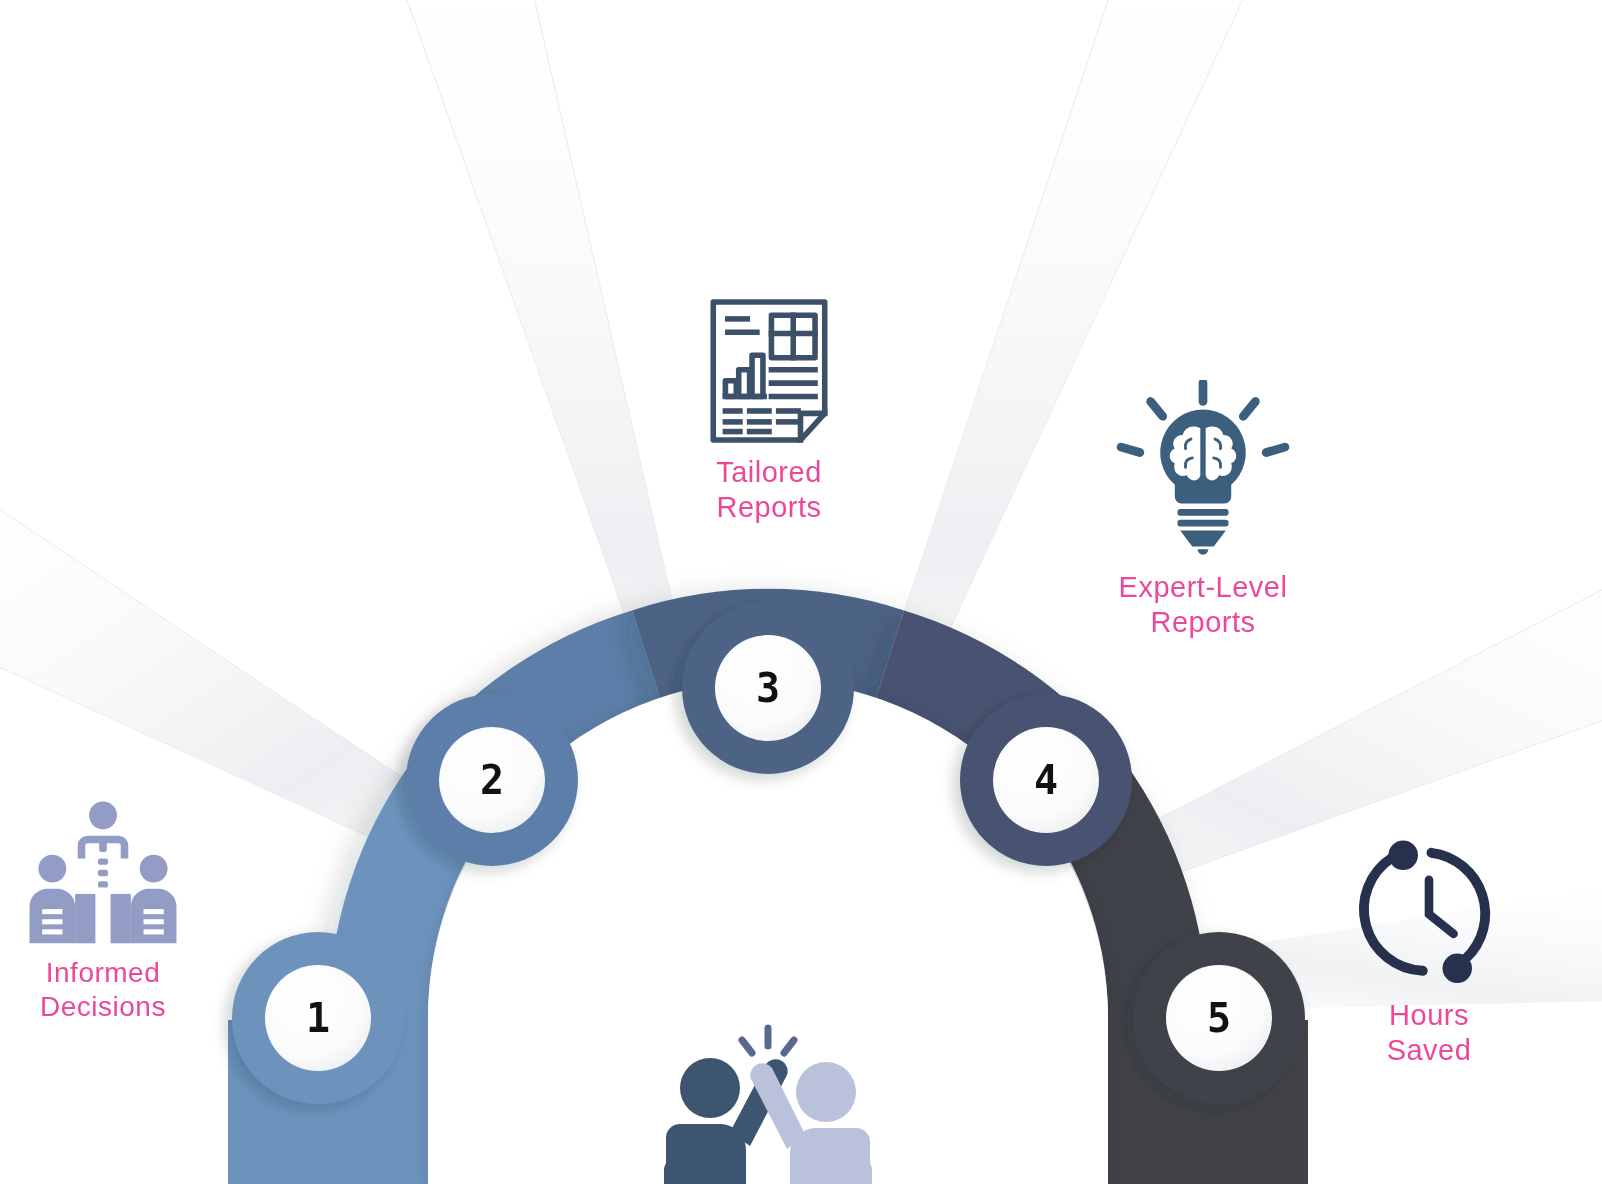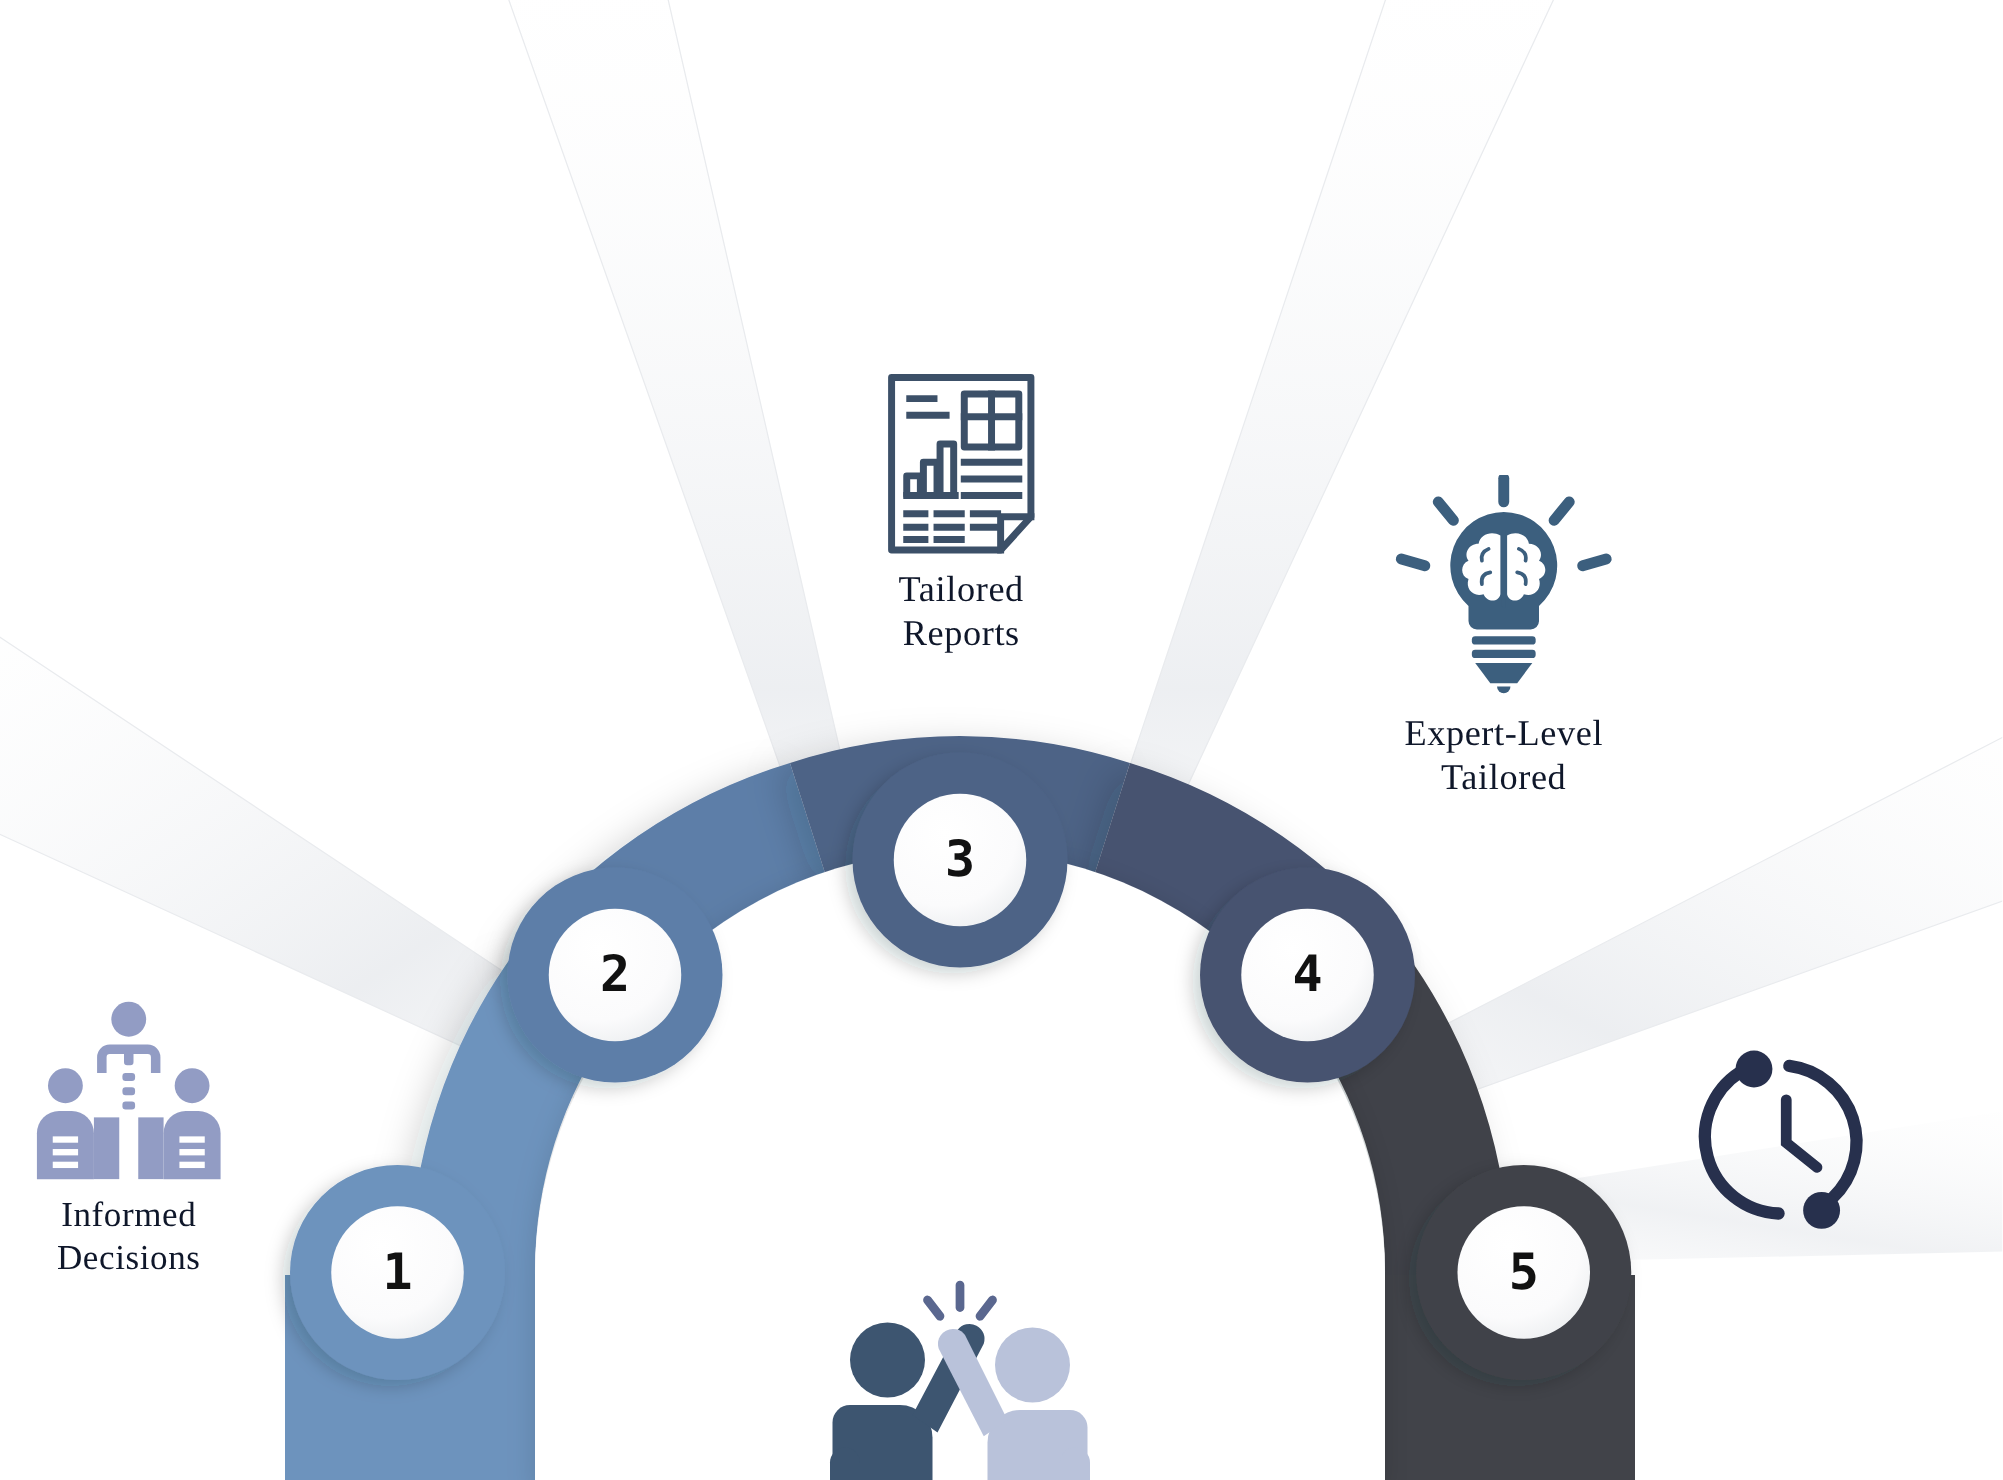--- a/index.html
+++ b/index.html
@@ -64,24 +64,24 @@
     width: 300px;
     margin-left: -150px;
     text-align: center;
   }
   .feature .ficon {
     display: block;
     margin: 0 auto 10px auto;
     line-height: 0;
   }
   .feature .flabel {
-    font-family: Liberation Serif, serif;
+    font-family: Liberation Sans, sans-serif;
     font-size: 29px;
     line-height: 1.22;
-    color: #0f172a;
+    color: #ec4899;
     letter-spacing: 0.5px;
     white-space: pre-line;
   }
 
   
   #feature-1 { left: 103px;  top: 800px; }
   #feature-1 .flabel { font-size: 28px; }
   #feature-2 { left: 321px;  top: 445px; }
   #feature-3 { left: 769px;  top: 297px; }
   #feature-4 { left: 1203px; top: 380px; }
@@ -340,38 +340,40 @@
         <g stroke="#3c5f7e" stroke-width="2.2" fill="none" stroke-linecap="round">
           <path d="M65 34 V78"></path>
           <path d="M56 44 q-5 2-4 7"></path>
           <path d="M57 58 q-6 1-5 7"></path>
           <path d="M74 44 q5 2 4 7"></path>
           <path d="M73 58 q6 1 5 7"></path>
         </g>
       </svg>
     </span>
     <div class="flabel">Expert-Level
-Tailored</div>
+Reports</div>
   </div>
 
   <div class="feature" id="feature-5">
     <span class="ficon">
       <svg width="148" height="150" viewBox="0 0 120 122" xmlns="http://www.w3.org/2000/svg">
         <g stroke="#27304d" stroke-width="8" fill="none" stroke-linecap="round">
 
           <path d="M30 16 A50 50 0 0 0 55 108"></path>
 
           <path d="M62 12 A50 50 0 0 1 90 98"></path>
 
           <path d="M60 34 V62 L80 78" stroke-width="7"></path>
         </g>
         <circle cx="39" cy="14" r="12" fill="#27304d"></circle>
         <circle cx="83" cy="106" r="12" fill="#27304d"></circle>
       </svg>
     </span>
+    <div class="flabel">Hours
+Saved</div>
   </div>
 
   <div id="center-icon">
     <svg width="260" height="220" viewBox="0 0 260 220" xmlns="http://www.w3.org/2000/svg">
 
       <g stroke="#5a678f" stroke-width="7" stroke-linecap="round" fill="none">
         <path d="M130 8 V26"></path>
         <path d="M104 20 L114 33"></path>
         <path d="M156 20 L146 33"></path>
       </g>

